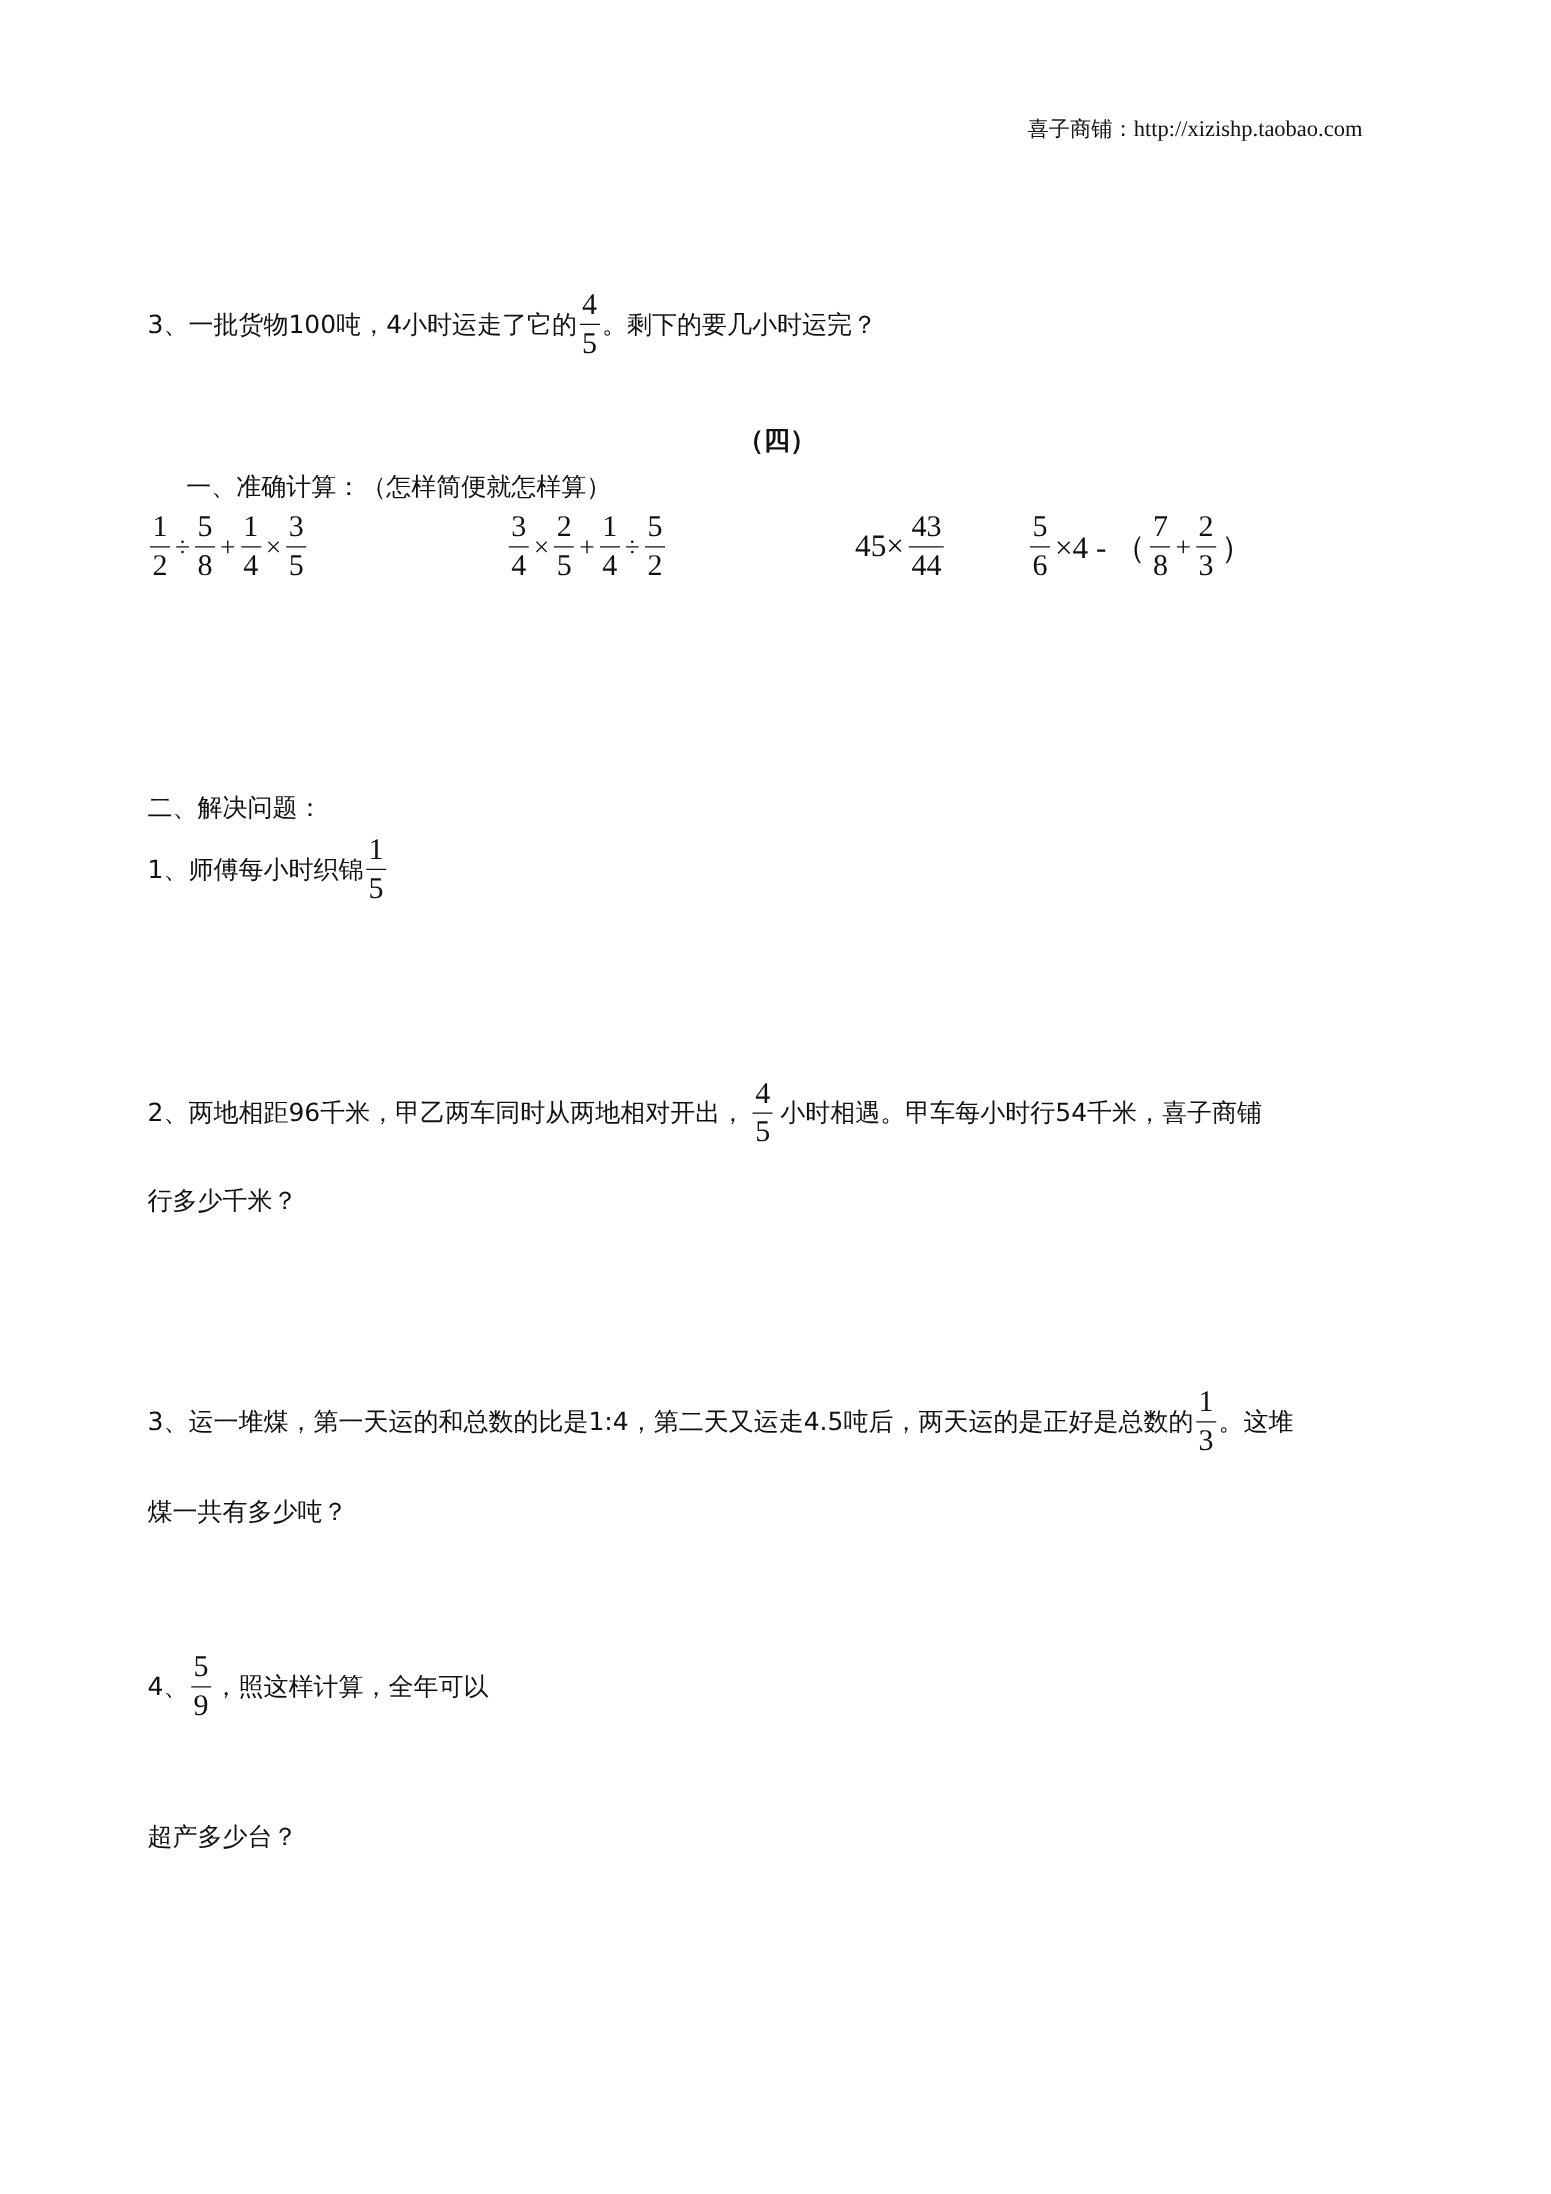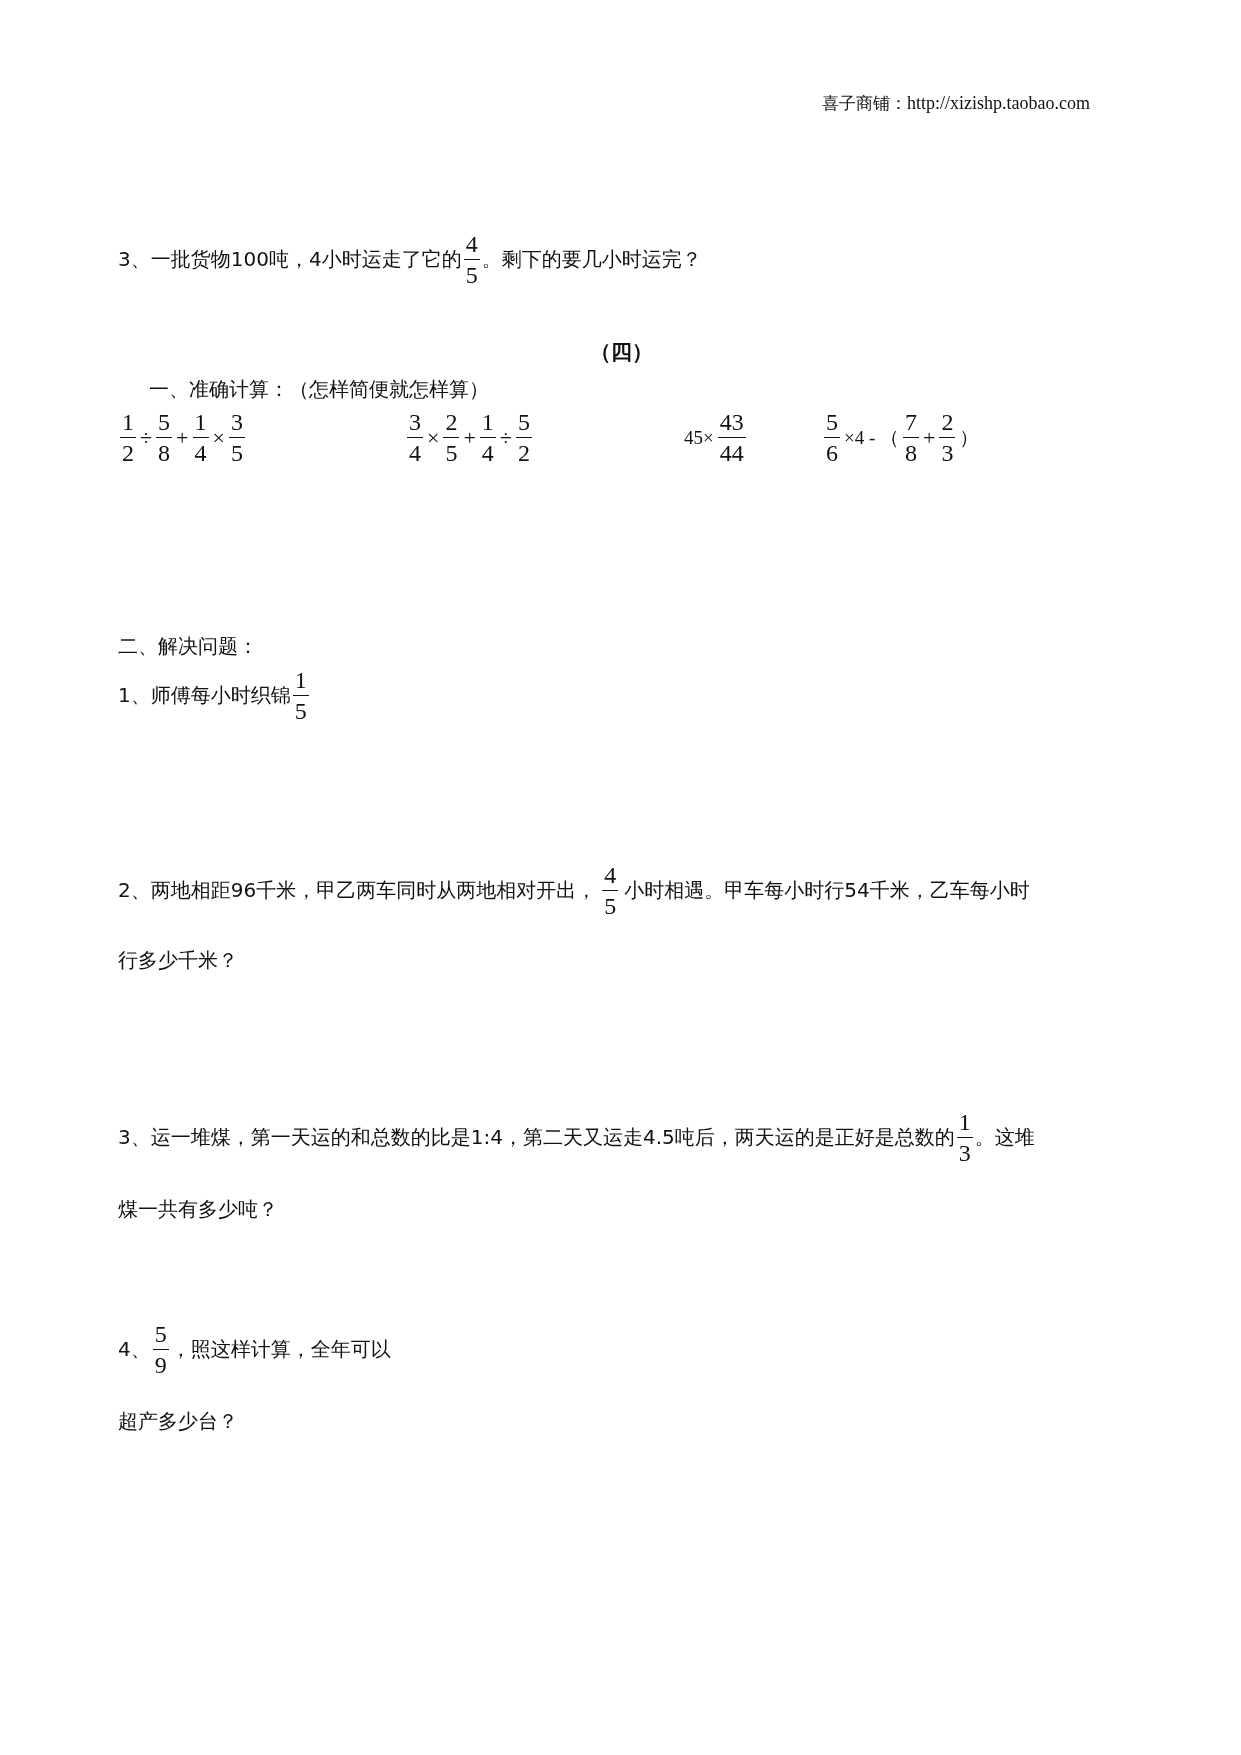--- a/index.html
+++ b/index.html
@@ -14,21 +14,21 @@
   .line { font-size: 20px; display: flex; align-items: center; left: 118px; }
   .frac {
     display: inline-flex; flex-direction: column; align-items: center;
     font-family: "Liberation Serif", "DejaVu Serif", serif;
     font-size: 24px; line-height: 1; margin: 0 2px; vertical-align: middle;
   }
   .frac .num { padding: 0 2px 3px; }
   .frac .bar { width: 100%; min-width: 14px; border-top: 1.5px solid #111; }
   .frac .den { padding: 3px 2px 0; }
   .op { font-family: "Liberation Serif", "DejaVu Serif", serif; font-size: 22px; margin: 0 2px; }
-  .op.small { font-size: 19px; }
+  .op.small { font-size: 25px; }
   .title { left: 590px; top: 338px; font-size: 21px; font-weight: bold; }
   .calc-row { top: 410px; display: flex; align-items: center; }
 </style>
 </head>
 <body>
 
 <div class="abs header">
   <span>喜子商铺：</span><span class="url">http://xizishp.taobao.com</span>
 </div>
 
@@ -139,21 +139,21 @@
 </div>
 
 <div class="abs line" style="top:863px;">
   <span>2、</span>
   <span>两地相距96千米，甲乙两车同时从两地相对开出，</span>
   <span class="frac" style="margin:0 6px;">
     <span class="num">4</span>
     <span class="bar"></span>
     <span class="den">5</span>
   </span>
-  <span>小时相遇。甲车每小时行54千米，乙车每小时</span>
+  <span>小时相遇。甲车每小时行54千米，喜子商铺</span>
 </div>
 <div class="abs line" style="top:947px;">行多少千米？</div>
 
 <div class="abs line" style="top:1110px;">
   <span>3、</span>
   <span>运一堆煤，第一天运的和总数的比是1:4，第二天又运走4.5吨后，两天运的是正好是总数的</span>
   <span class="frac">
     <span class="num">1</span>
     <span class="bar"></span>
     <span class="den">3</span>
@@ -164,13 +164,13 @@
 
 <div class="abs line" style="top:1322px;">
   <span>4、</span>
   <span class="frac">
     <span class="num">5</span>
     <span class="bar"></span>
     <span class="den">9</span>
   </span>
   <span>，照这样计算，全年可以</span>
 </div>
-<div class="abs line" style="top:1408px;text-align:center;">超产多少台？</div>
+<div class="abs line" style="top:1456px;text-align:center;">超产多少台？</div>
 
 </body></html>

